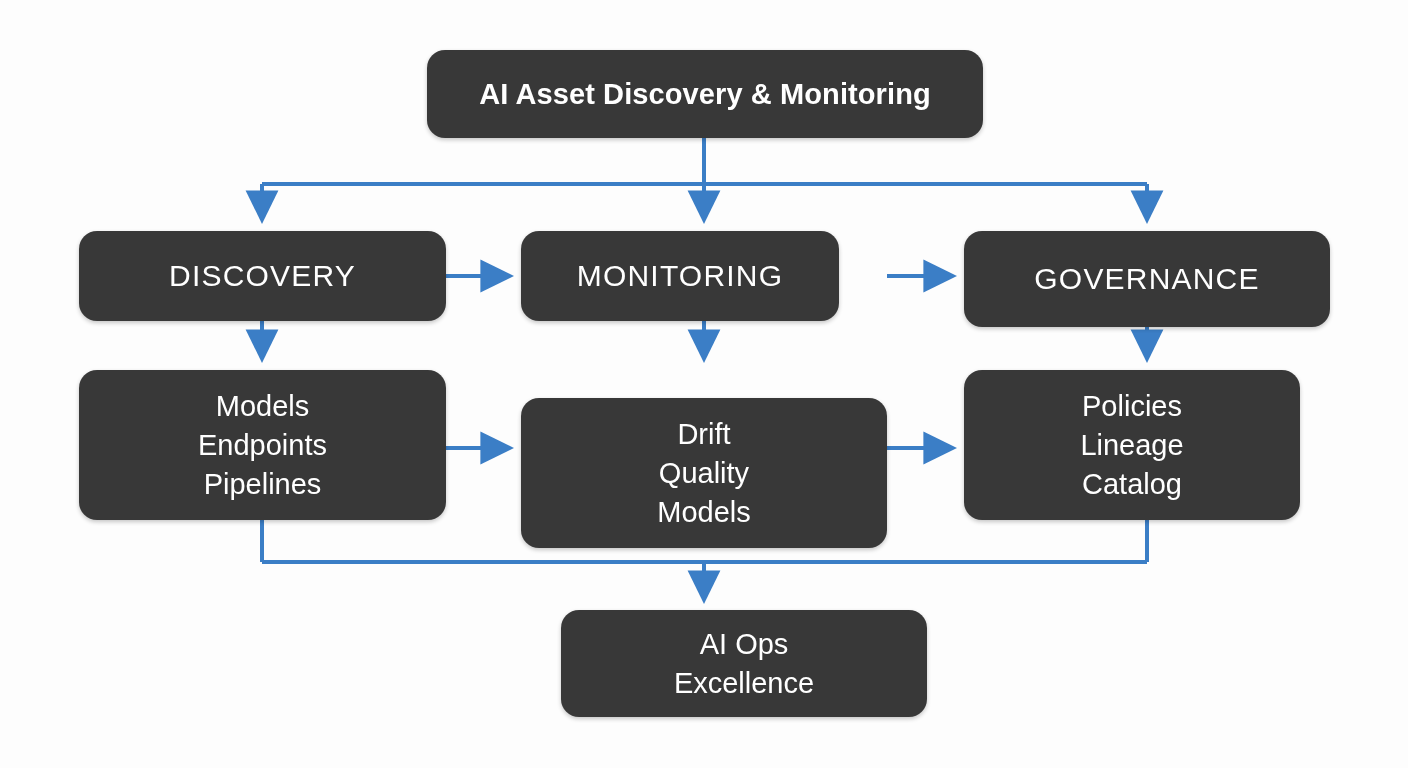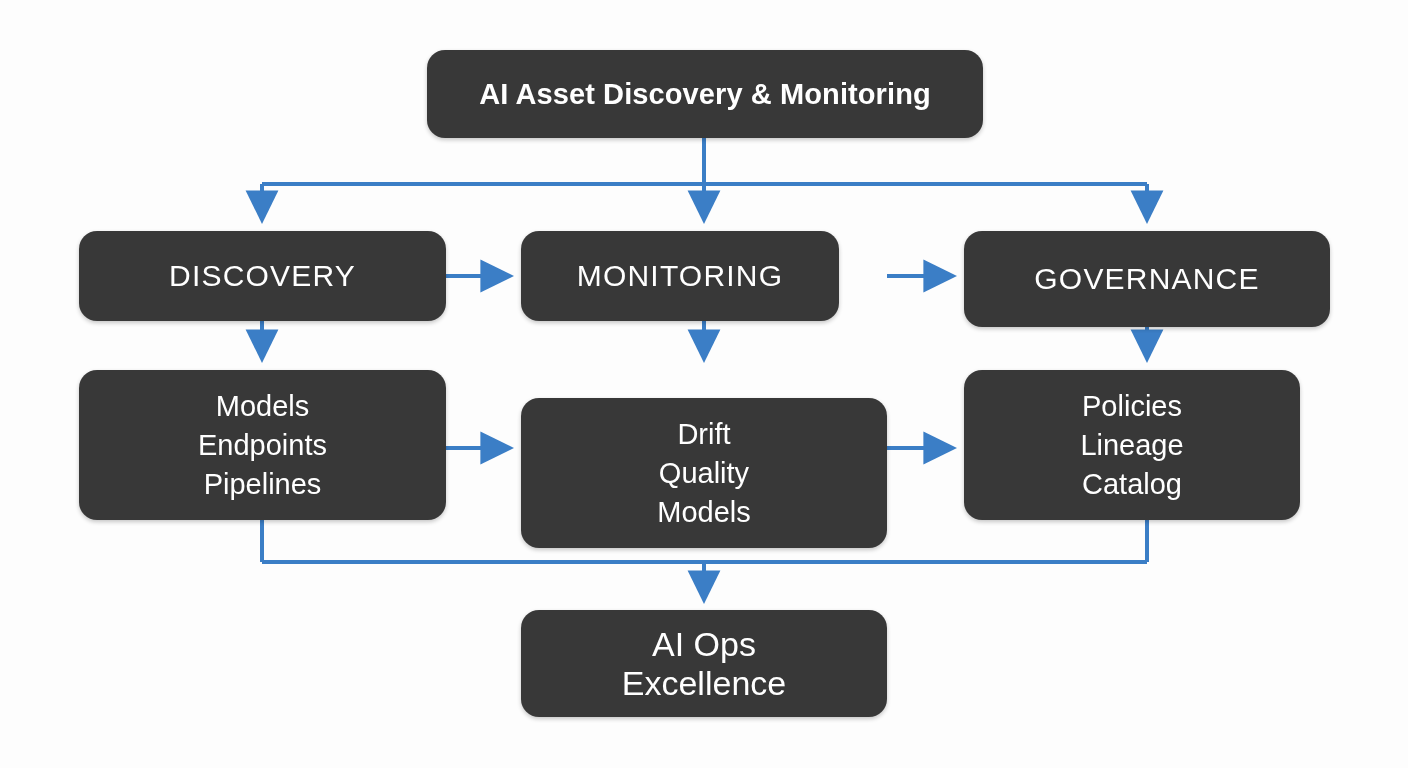--- a/index.html
+++ b/index.html
@@ -55,23 +55,24 @@
     font-size: 30px;
     font-weight: normal;
     letter-spacing: 1.2px;
   }
   .detail-node {
     font-size: 29px;
     font-weight: normal;
     line-height: 39px;
   }
   .outcome-node {
-    font-size: 34px;
+    font-size: 29px;
     font-weight: normal;
     line-height: 39px;
+    margin-left: 40px;
   }
 </style>
 </head>
 <body>
 
 <div id="diagram-root">
 
   <svg id="flow-svg" viewBox="0 0 1408 768" xmlns="http://www.w3.org/2000/svg">
     <defs>
       <marker id="arrowhead" markerWidth="9" markerHeight="9" refX="7.4" refY="4.5" orient="auto" markerUnits="strokeWidth">

